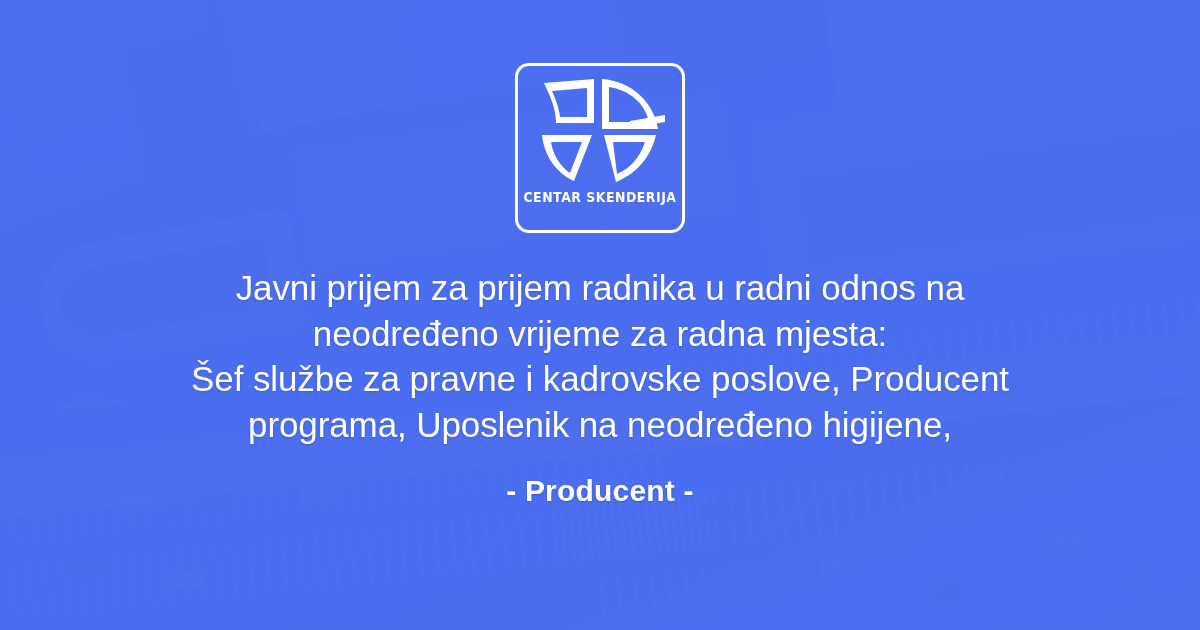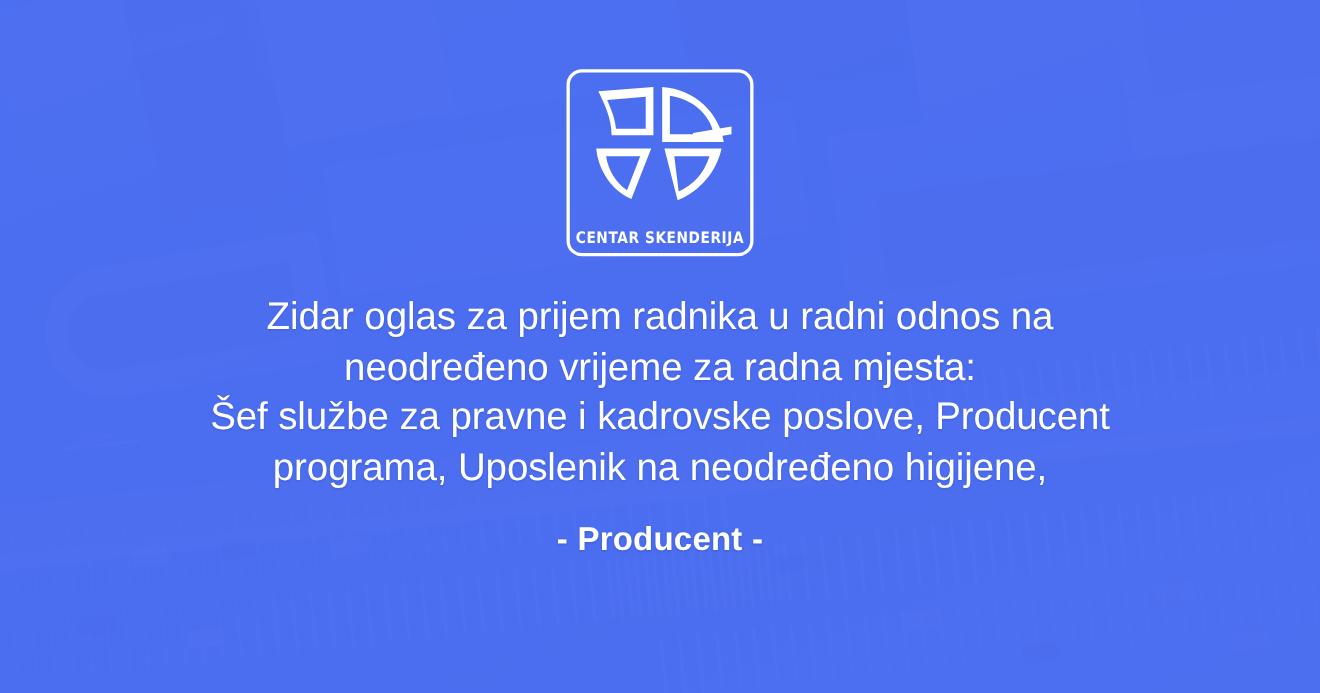--- a/index.html
+++ b/index.html
@@ -67,21 +67,20 @@
   #logo-badge {
     margin-top:63px;
     width:170px; height:170px;
     border:3px solid #ffffff;
     border-radius:14px;
     position:relative;
     display:flex;
     flex-direction:column;
     align-items:center;
     justify-content:flex-start;
-    gap:20px;
   }
   #logo-mark { margin-top:11px; width:132px; height:110px; display:block; }
   #logo-wordmark {
     margin-top:2px;
     color:#ffffff;
     font-family:"DejaVu Sans", sans-serif;
     font-size:14.5px;
     font-weight:bold;
     letter-spacing:0.6px;
     transform:scaleX(0.86);
@@ -178,20 +177,20 @@
                  M17 65 L48 65 L36 96 C26 89 19 78 17 65 Z" fill-rule="evenodd"></path>
 
         <path d="M70 58 L122 58 C117 80 102 97 82 105 L70 58 Z
                  M79 65 L111 65 C106 81 95 92 83 97 L79 65 Z" fill-rule="evenodd"></path>
       </g>
     </svg>
     <div id="logo-wordmark">CENTAR SKENDERIJA</div>
   </div>
 
   <div id="headline">
-    <span class="ln">Zidar oglas za prijem radnika u radni odnos na</span>
+    <span class="ln">Javni prijem za prijem radnika u radni odnos na</span>
     <span class="ln">neodređeno vrijeme za radna mjesta:</span>
     <span class="ln">Šef službe za pravne i kadrovske poslove, Producent</span>
     <span class="ln">programa, Uposlenik na neodređeno higijene,</span>
   </div>
 
   <div id="footer-label">- Producent -</div>
 </div>
 
 </body></html>

